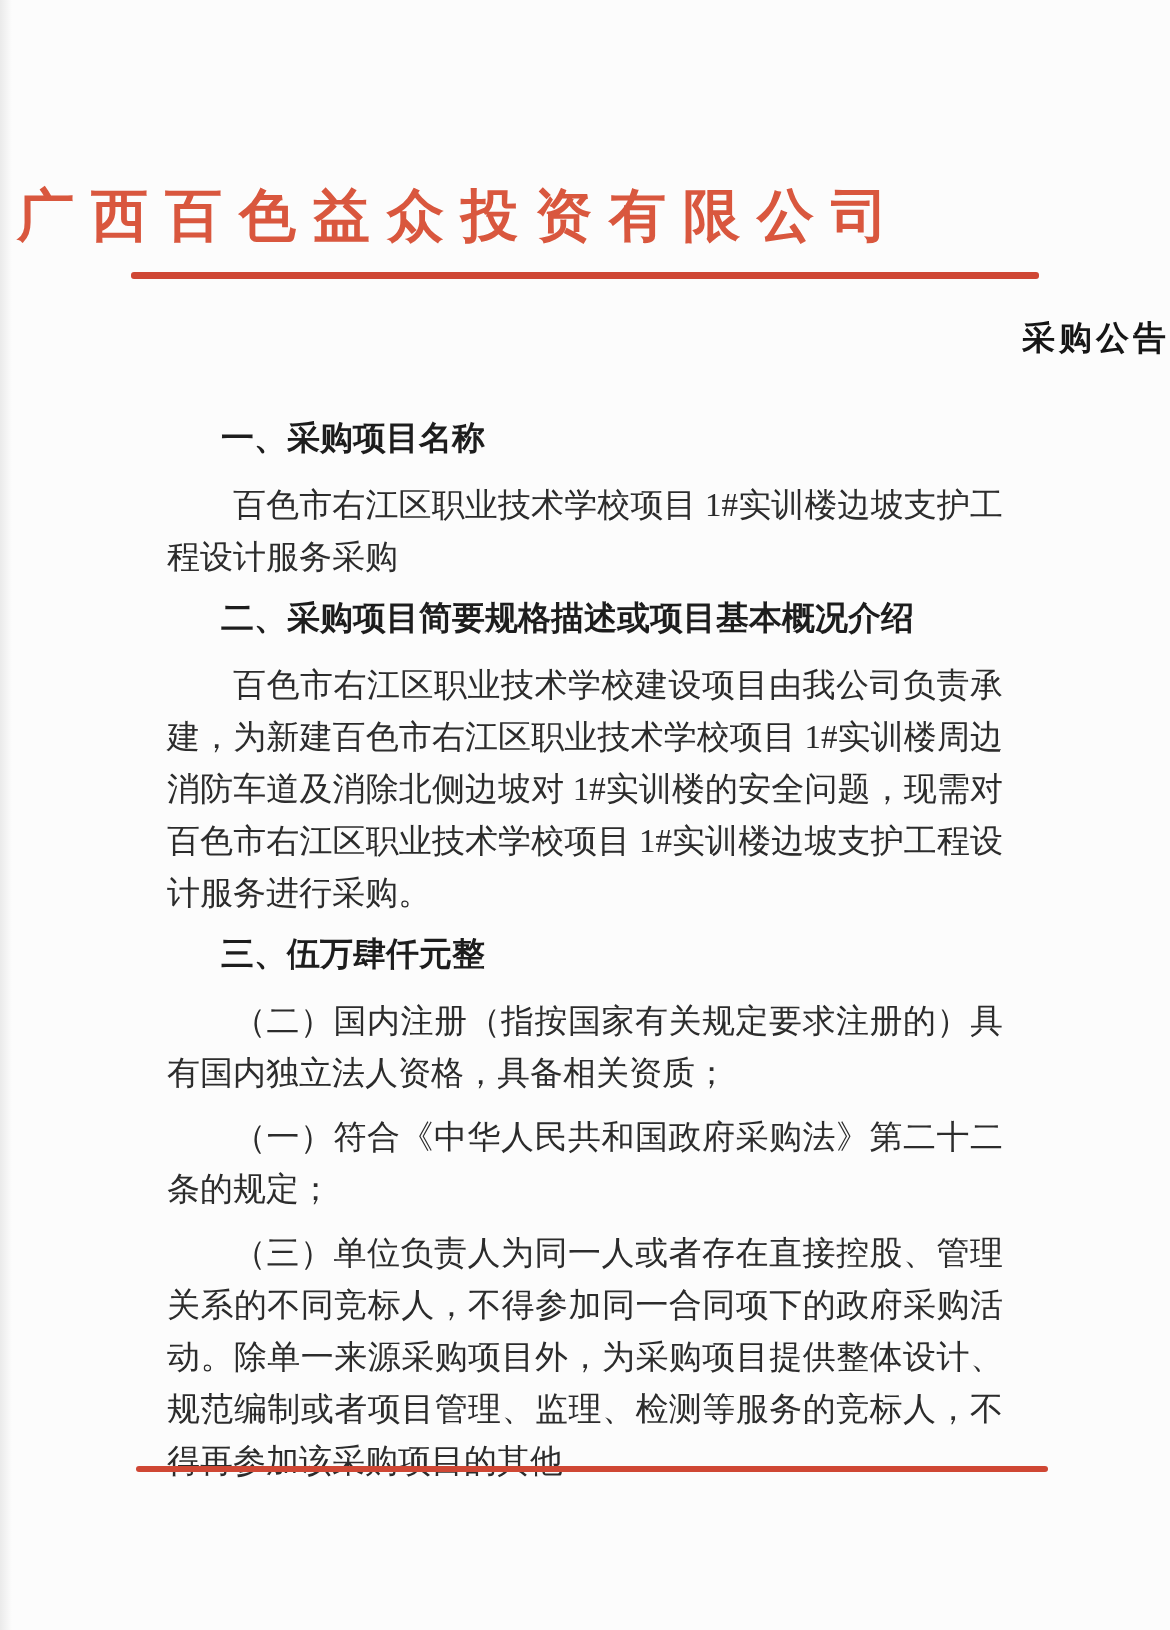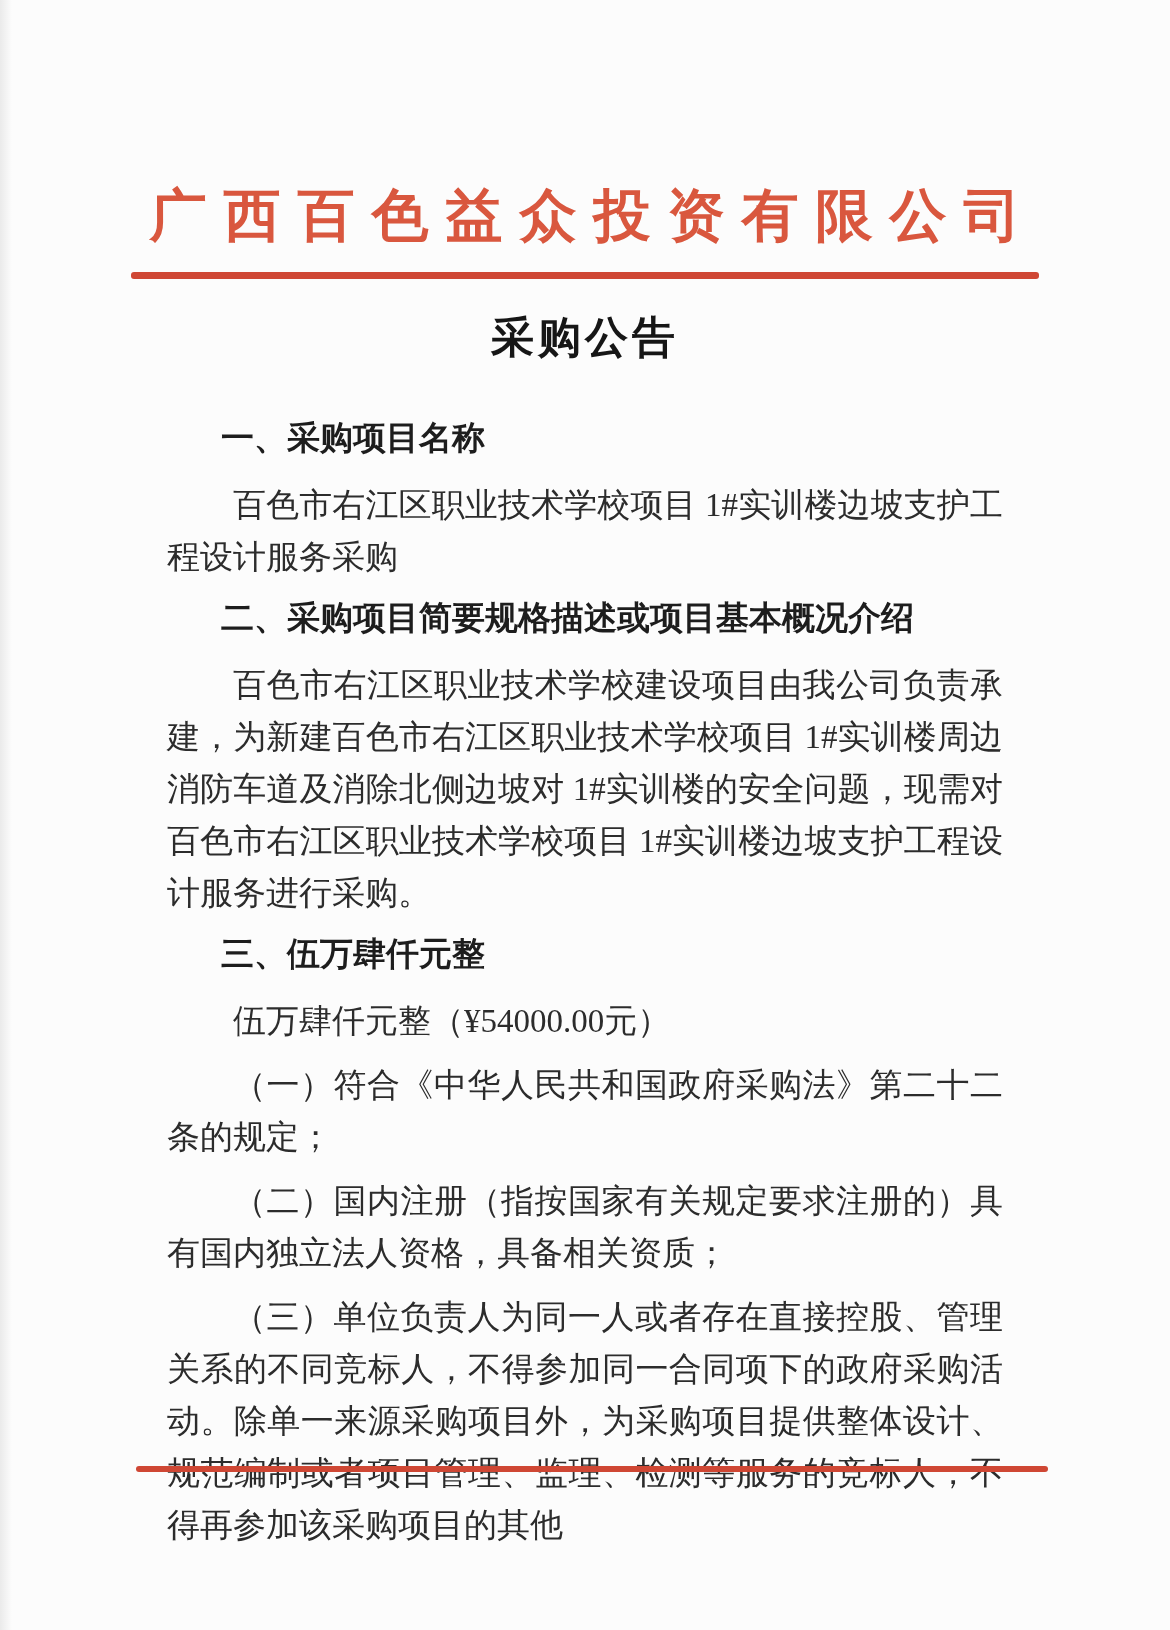--- a/index.html
+++ b/index.html
@@ -21,41 +21,41 @@
   
   .page::before {
     content: "";
     position: absolute;
     left: 0; top: 0; bottom: 0;
     width: 12px;
     background: linear-gradient(to right, rgba(0,0,0,0.07), rgba(0,0,0,0));
     pointer-events: none;
   }
   .letterhead {
-    text-align: center;
+    text-align: left;
     font-size: 57px;
     line-height: 80px;
     font-weight: bold;
     letter-spacing: 17px;
     text-indent: 17px; 
     color: #d9573e;
     font-family: "Liberation Serif", "DejaVu Serif", serif;
     white-space: nowrap;
   }
   .letterhead-rule {
     width: 908px;
     height: 7px;
     margin: 16px auto 0;
     background: #cf4734;
     border-radius: 3px;
   }
   .doc-title {
     margin: 34px 0 0;
-    text-align: center;
-    font-size: 43px;
+    text-align: right;
+    font-size: 33px;
     line-height: 50px;
     font-weight: bold;
     letter-spacing: 4px;
     color: #161616;
     font-family: "Liberation Serif", "DejaVu Serif", serif;
   }
   .doc-body {
     width: 860px;
     margin: 52px auto 0;
     font-size: 33px;
@@ -92,19 +92,18 @@
 <div class="page">
   <div class="letterhead">广西百色益众投资有限公司</div>
   <div class="letterhead-rule"></div>
   <h1 class="doc-title">采购公告</h1>
   <div class="doc-body" id="doc-body">
       <h2 class="section-heading">一、采购项目名称</h2>
       <p class="body-paragraph">百色市右江区职业技术学校项目 1#实训楼边坡支护工程设计服务采购</p>
       <h2 class="section-heading">二、采购项目简要规格描述或项目基本概况介绍</h2>
       <p class="body-paragraph">百色市右江区职业技术学校建设项目由我公司负责承建，为新建百色市右江区职业技术学校项目 1#实训楼周边消防车道及消除北侧边坡对 1#实训楼的安全问题，现需对百色市右江区职业技术学校项目 1#实训楼边坡支护工程设计服务进行采购。</p>
       <h2 class="section-heading">三、伍万肆仟元整</h2>
-      <p class="body-paragraph">伍万肆仟元整（¥54000.00元）</p>
+      <p class="body-paragraph">（二）国内注册（指按国家有关规定要求注册的）具有国内独立法人资格，具备相关资质；</p>
       <p class="body-paragraph">（一）符合《中华人民共和国政府采购法》第二十二条的规定；</p>
-      <p class="body-paragraph">（二）国内注册（指按国家有关规定要求注册的）具有国内独立法人资格，具备相关资质；</p>
       <p class="body-paragraph">（三）单位负责人为同一人或者存在直接控股、管理关系的不同竞标人，不得参加同一合同项下的政府采购活动。除单一来源采购项目外，为采购项目提供整体设计、规范编制或者项目管理、监理、检测等服务的竞标人，不得再参加该采购项目的其他</p>
     </div>
   <div class="footer-rule"></div>
 </div>
 
 </body></html>

